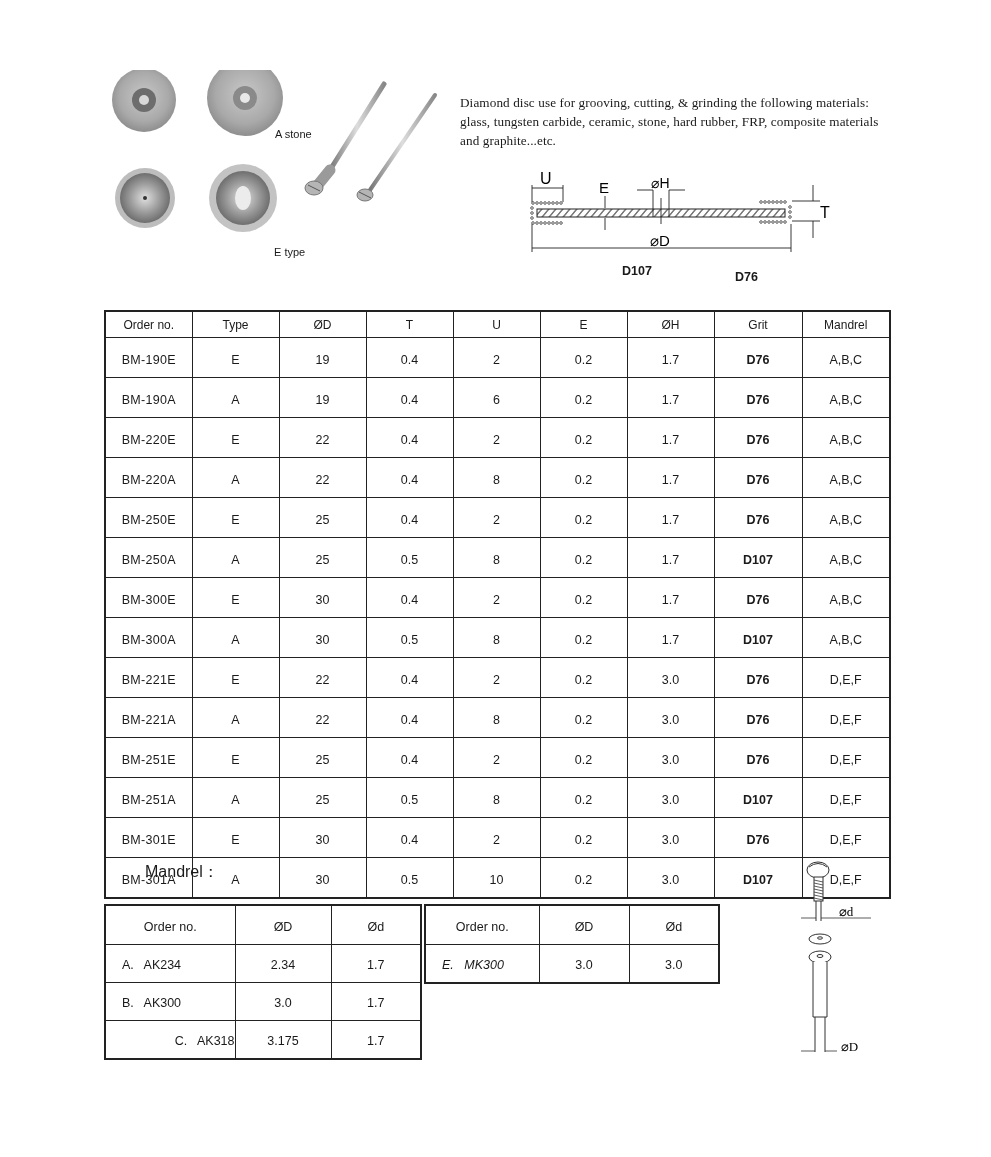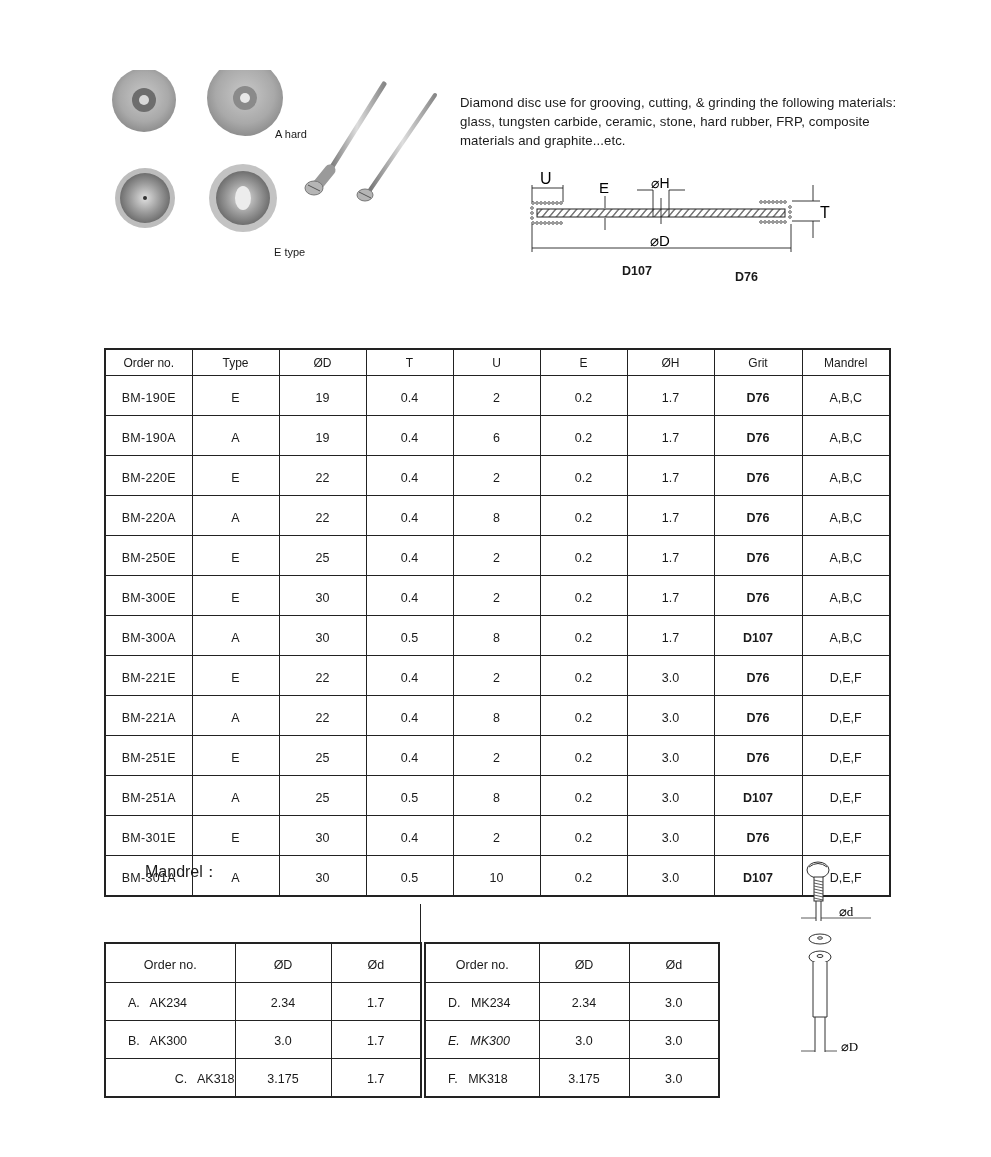--- a/index.html
+++ b/index.html
@@ -1,34 +1,34 @@
 <!DOCTYPE html>
 <html><head>
 <meta charset="utf-8">
 <style>
   html,body{margin:0;padding:0;background:#fff;}
   body{width:991px;height:1157px;position:relative;overflow:hidden;font-family:"Liberation Sans",sans-serif;color:#1a1a1a;}
   .photo{position:absolute;left:100px;top:70px;width:360px;height:190px;}
   .type-label{position:absolute;font-size:11px;}
-  .desc{position:absolute;left:460px;top:93px;width:440px;font-size:13.2px;line-height:19px;letter-spacing:0.1px;}
+  .desc{position:absolute;left:460px;top:93px;width:440px;font-size:13.2px;line-height:19px;letter-spacing:0.1px;font-family:Liberation Serif, serif;}
   .diagram{position:absolute;left:510px;top:160px;width:340px;height:100px;}
   .grit-label{position:absolute;font-size:12.5px;font-weight:bold;}
-  table{border-collapse:collapse;margin-top:38px;}
+  table{border-collapse:collapse;}
   .main-table{position:absolute;left:104px;top:310px;width:785px;table-layout:fixed;border:2px solid #222;}
   .main-table th,.main-table td{border:1.5px solid #222;text-align:center;font-size:12.5px;padding:0;}
   .main-table th{height:25px;font-weight:normal;font-size:12px;}
   .main-table td{height:35px;padding-top:4px;}
   .main-table td.grit{font-weight:bold;}
   .main-table td.order{letter-spacing:0.3px;}
   .mandrel-title{position:absolute;left:104px;top:862px;font-size:16px;margin-left:41px;}
   .mtable{position:absolute;top:904px;table-layout:fixed;border:2px solid #222;}
   .mtable th,.mtable td{border:1.5px solid #222;text-align:center;font-size:12.5px;padding:0;font-weight:normal;}
   .mtable th{height:34px;padding-top:4px;}
   .mtable td{height:35px;padding-top:2px;}
-  .mtable td.order{text-align:left;padding-left:22px;}
+  .mtable td.order{text-align:left;padding-left:16px;}
   .m-left{left:104px;width:316px;}
   .m-right{left:424px;width:294px;}
   .m-sep{position:absolute;left:420px;top:904px;width:4px;height:146px;border-left:1.5px solid #222;}
   .mandrel-fig{position:absolute;left:785px;top:857px;width:95px;height:200px;}
 </style>
 </head>
 <body>
 
 <div class="photo">
   <svg width="360" height="190" viewBox="0 0 360 190">
@@ -77,21 +77,21 @@
       <line x1="230" y1="100" x2="217" y2="116" stroke="#9a9a9a" stroke-width="11" stroke-linecap="round"></line>
       <ellipse cx="214" cy="118" rx="9" ry="7" fill="#b5b5b5" stroke="#777" stroke-width="1"></ellipse>
       <line x1="208" y1="115" x2="220" y2="121" stroke="#555" stroke-width="1"></line>
     </g>
     <g>
       <line x1="335" y1="25" x2="270" y2="120" stroke="url(#gRod)" stroke-width="4" stroke-linecap="round"></line>
       <ellipse cx="265" cy="125" rx="8" ry="6" fill="#b5b5b5" stroke="#777" stroke-width="1"></ellipse>
       <line x1="259" y1="122" x2="271" y2="128" stroke="#555" stroke-width="1"></line>
     </g>
   </svg>
-  <span class="type-label" style="left:175px;top:58px;">A hard</span>
+  <span class="type-label" style="left:175px;top:58px;">A stone</span>
   <span class="type-label" style="left:174px;top:176px;">E type</span>
 </div>
 
 <div class="desc">Diamond disc use for grooving, cutting, &amp; grinding the following materials: glass, tungsten carbide, ceramic, stone, hard rubber, FRP, composite materials and graphite...etc.</div>
 
 <div class="diagram">
   <svg width="340" height="100" viewBox="0 0 340 100">
     <defs>
       <pattern id="hatch" width="7" height="8" patternUnits="userSpaceOnUse" patternTransform="skewX(-40)">
         <line x1="3" y1="0" x2="3" y2="8" stroke="#222" stroke-width="1.2"></line>
@@ -250,20 +250,31 @@
         <td>E</td>
         <td>25</td>
         <td>0.4</td>
         <td>2</td>
         <td>0.2</td>
         <td>1.7</td>
         <td class="grit">D76</td>
         <td>A,B,C</td>
       </tr>
       <tr>
+        <td class="order">BM-250A</td>
+        <td>A</td>
+        <td>25</td>
+        <td>0.5</td>
+        <td>8</td>
+        <td>0.2</td>
+        <td>1.7</td>
+        <td class="grit">D107</td>
+        <td>A,B,C</td>
+      </tr>
+      <tr>
         <td class="order">BM-300E</td>
         <td>E</td>
         <td>30</td>
         <td>0.4</td>
         <td>2</td>
         <td>0.2</td>
         <td>1.7</td>
         <td class="grit">D76</td>
         <td>A,B,C</td>
       </tr>
@@ -389,32 +400,22 @@
     </colgroup>
   <thead>
     <tr>
       <th>Order no.</th>
       <th>ØD</th>
       <th>Ød</th>
     </tr>
   </thead>
   <tbody id="mandrel-right-body">
       <tr>
-        <td class="order" style="white-space: pre;">D.   MK234</td>
-        <td>2.34</td>
-        <td>3.0</td>
-      </tr>
-      <tr>
         <td class="order" style="white-space: pre; font-style: italic;">E.   MK300</td>
         <td>3.0</td>
-        <td>3.0</td>
-      </tr>
-      <tr>
-        <td class="order" style="white-space: pre;">F.   MK318</td>
-        <td>3.175</td>
         <td>3.0</td>
       </tr>
     </tbody>
 </table>
 
 <div class="mandrel-fig">
   <svg width="95" height="200" viewBox="0 0 95 200">
     <g stroke="#333" stroke-width="1" fill="#fff">
 
       <ellipse cx="33" cy="13" rx="11" ry="8"></ellipse>

